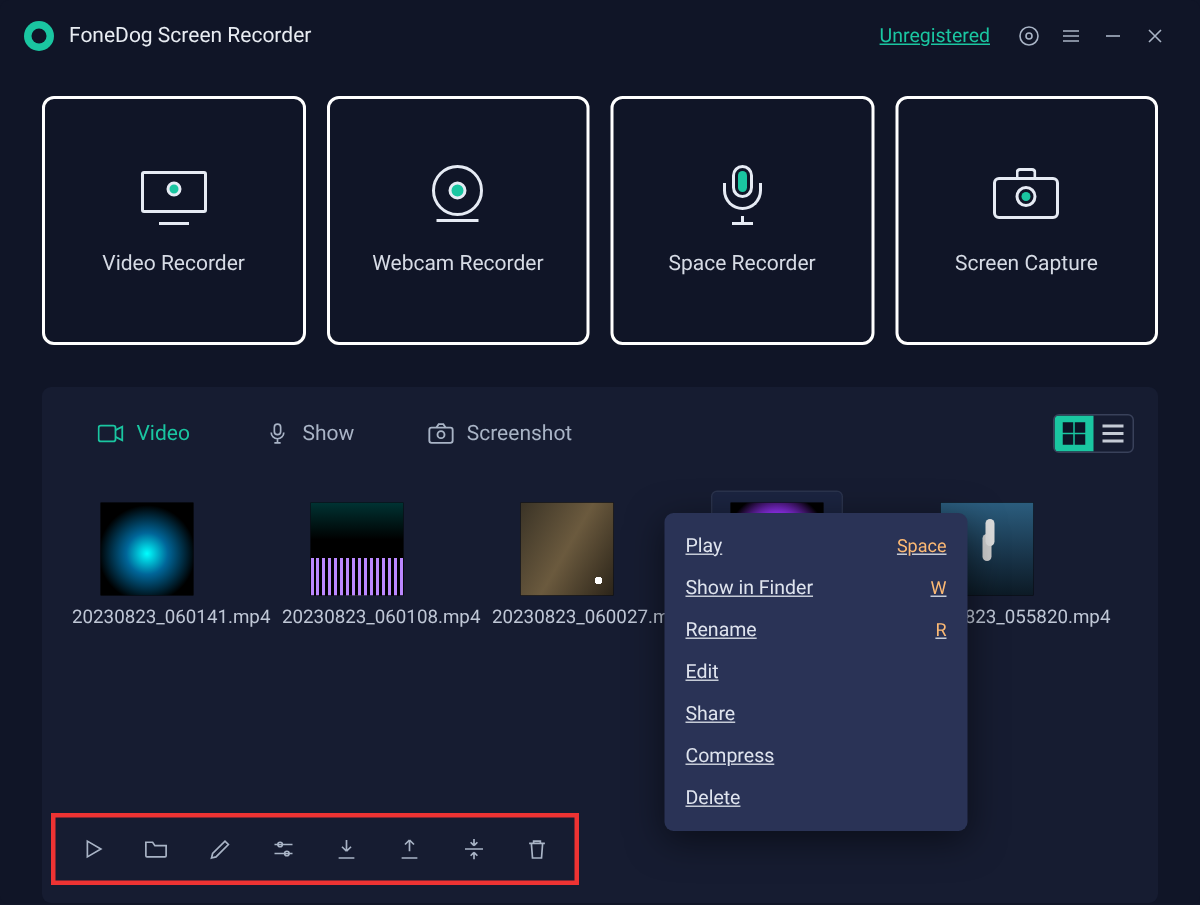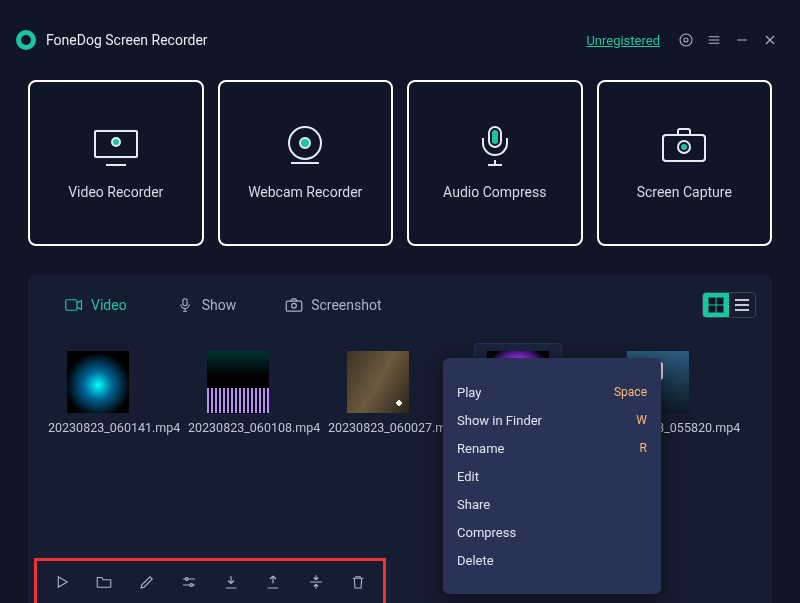--- a/index.html
+++ b/index.html
@@ -1,20 +1,20 @@
 <!DOCTYPE html>
 <html><head>
 <meta charset="utf-8">
 <style>
   * { box-sizing: border-box; margin: 0; padding: 0; font-family: -apple-system, BlinkMacSystemFont, "Segoe UI", Roboto, sans-serif; }
   body { background: #101527; width: 800px; height: 603px; overflow: hidden; color: #c5cbd6; }
   .window { width: 800px; height: 603px; background: #101527; position: relative; border-radius: 6px; }
 
   
-  .titlebar { height: 48px; display: flex; align-items: center; padding: 0 16px; margin-top: 16px; }
+  .titlebar { height: 48px; display: flex; align-items: center; padding: 0 16px; }
   .logo { width: 20px; height: 20px; border-radius: 50%; background: #1ac6a1; position: relative; margin-right: 10px; }
   .logo::after { content:""; position:absolute; inset:5px; border-radius:50%; background:#101527; }
   .logo::before { content:""; position:absolute; top:50%; left:50%; width:6px; height:6px; margin:-3px 0 0 -3px; border-radius:50%; background:#1ac6a1; }
   .title { font-size: 14px; color: #e8ecf2; flex: 0 0 auto; }
   .spacer { flex: 1 1 auto; }
   .unreg { color: #1ac6a1; text-decoration: underline; font-size: 13px; margin-right: 12px; cursor: pointer; }
   .tb-icon { width: 28px; height: 28px; display: inline-flex; align-items: center; justify-content: center; color: #a9b4c6; cursor: pointer; }
   .tb-icon svg { width: 16px; height: 16px; stroke: currentColor; fill: none; stroke-width: 1.6; }
 
   
@@ -68,21 +68,21 @@
   .t5::after { left:48%; top:18%; width:6px; height:18px; background:#ddd; border-radius:3px; box-shadow: -2px 10px 0 0 #ccc; }
   .filelabel { font-size: 12.5px; color: #bfc7d6; line-height: 1.35; }
   .card.selected .thumb-wrap { outline: 1px solid #2a334d; background:#1b2440; border-radius:3px; }
 
   
   .toolbar { position: absolute; left: 6px; bottom: 12px; height: 48px; border: 3px solid #e33; width: 352px; display: flex; align-items: center; padding: 0 8px; gap: 8px; }
   .tbt { width: 38px; height: 38px; display:inline-flex; align-items:center; justify-content:center; color:#a9b4c6; cursor:pointer; }
   .tbt svg { width:18px; height:18px; stroke: currentColor; fill: none; stroke-width: 1.5; }
 
   
-  .ctx { position: absolute; left: 443px; top: 342px; width: 218px; background: #2a3356; border-radius: 6px; padding: 20px 0; box-shadow: 0 6px 24px rgba(0,0,0,.5); z-index: 50; }
+  .ctx { position: absolute; left: 443px; top: 342px; width: 202px; background: #2a3356; border-radius: 6px; padding: 8px 0; box-shadow: 0 6px 24px rgba(0,0,0,.5); z-index: 50; text-decoration: underline; }
   .mi { display:flex; justify-content:space-between; align-items:center; height: 28px; padding: 0 14px; font-size: 13px; color: #dfe4ee; cursor:pointer; }
   .sc { color: #fdba74; font-size: 12px; }
 </style>
 </head>
 <body>
 
 <div class="window">
 
   <div class="titlebar">
     <div class="logo"></div>
@@ -130,21 +130,21 @@
       <div class="mode-label">Webcam Recorder</div>
     </div>
     <div class="mode">
       <div class="mode-icon">
         <div class="mic-body"></div>
           <div class="mic-fill"></div>
           <div class="mic-arc"></div>
           <div class="mic-stand"></div>
           <div class="mic-foot"></div>
       </div>
-      <div class="mode-label">Audio Compress</div>
+      <div class="mode-label">Space Recorder</div>
     </div>
     <div class="mode">
       <div class="mode-icon">
         <div class="camtop"></div>
           <div class="camb"></div>
           <div class="camlens"></div>
           <div class="camdot"></div>
       </div>
       <div class="mode-label">Screen Capture</div>
     </div>

